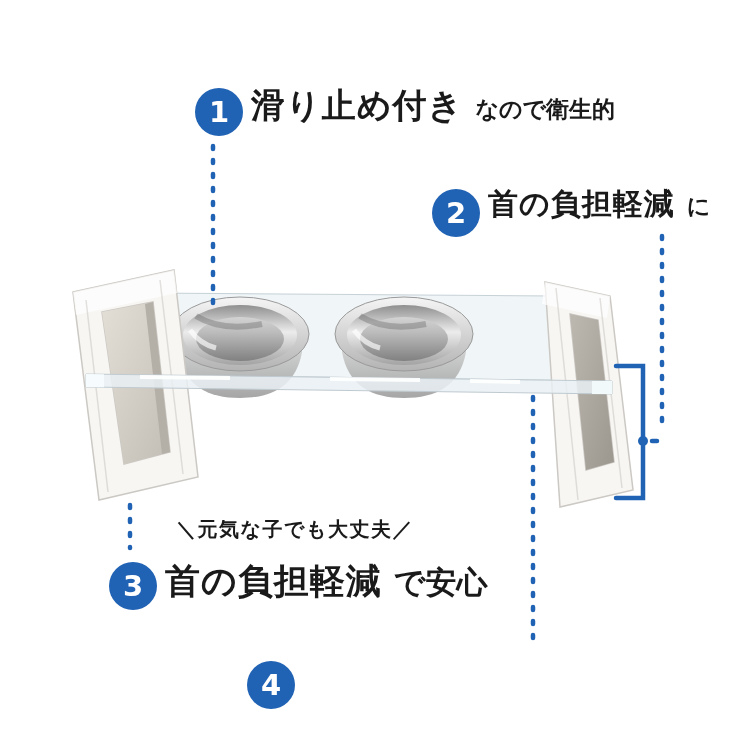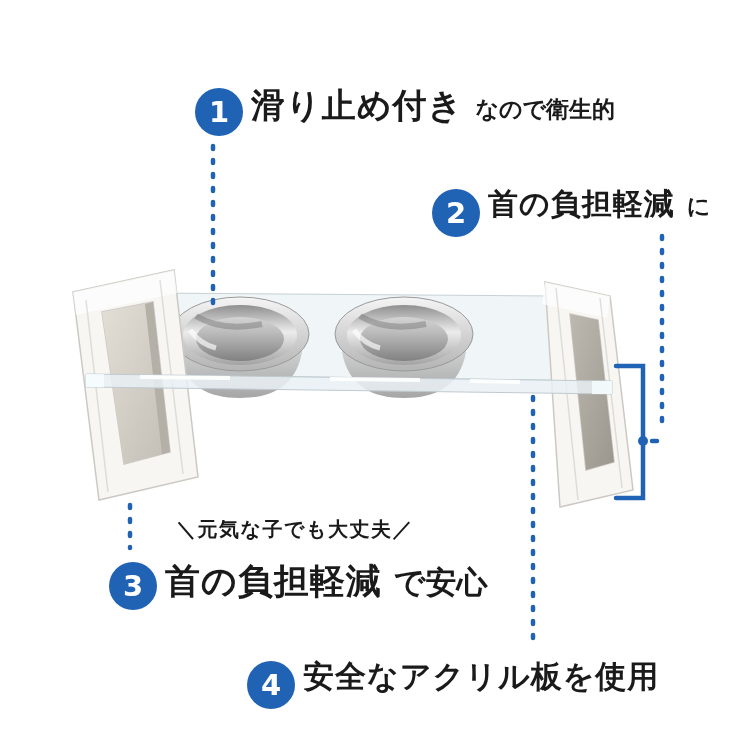--- a/index.html
+++ b/index.html
@@ -135,16 +135,15 @@
   <div class="note">＼元気な子でも大丈夫／</div>
 
   <div class="callout c3" style="left:109px; top:562px;">
     <span class="num">3</span>
     <span class="title">首の負担軽減</span>
     <span class="suffix">で安心</span>
   </div>
 
   <div class="callout c4" style="left:247px; top:661px;">
     <span class="num">4</span>
-    <span class="title">安全なアクリル板を使用</span>
   </div>
 
 </div>
 
 </body></html>

